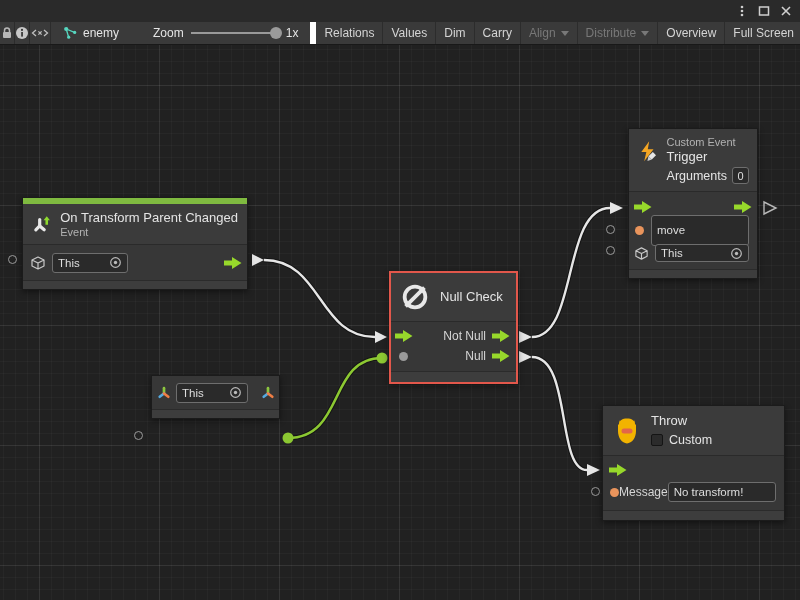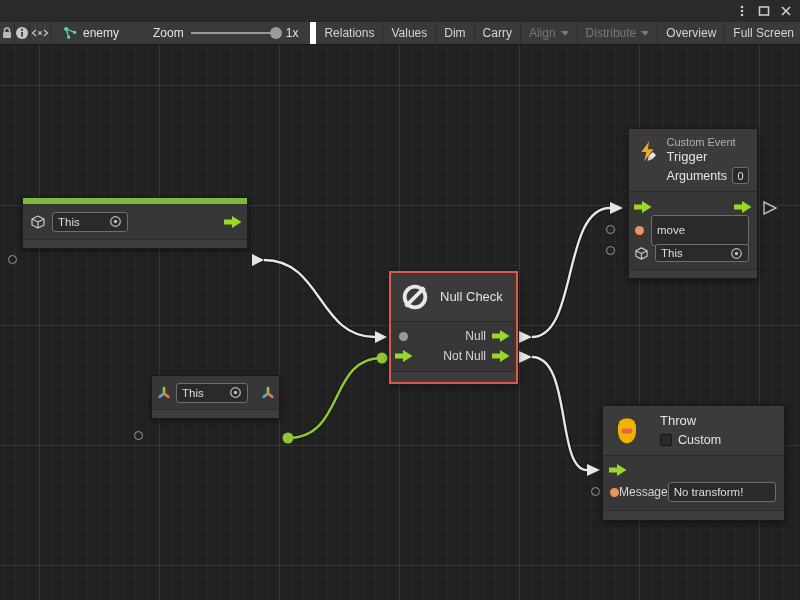--- a/index.html
+++ b/index.html
@@ -182,20 +182,34 @@
     </svg>
 
     <span class="ring" style="left:8px; top:210px;"></span>
     <span class="ring" style="left:134px; top:386px;"></span>
     <span class="ring" style="left:606px; top:180px;"></span>
     <span class="ring" style="left:606px; top:201px;"></span>
     <span class="ring" style="left:591px; top:442px;"></span>
 
     <div class="node" style="left:22px; top:152px; width:226px;">
       <div class="accent-bar"></div>
+      <div class="n-header">
+        <svg width="30" height="30" viewBox="0 0 30 30">
+          <g stroke="#e8e8e8" stroke-width="5" stroke-linecap="round">
+            <line x1="12" y1="16" x2="12" y2="8"></line>
+              <line x1="12" y1="18" x2="6" y2="24"></line>
+              <line x1="12" y1="18" x2="19" y2="24"></line>
+          </g>
+          <path d="M23,3 L28,9 L25,9 L25,16 L21,16 L21,9 L18,9 Z" fill="#8ed92e"></path>
+        </svg>
+        <div>
+          <div class="n-title">On Transform Parent Changed</div>
+          <div class="n-cat">Event</div>
+        </div>
+      </div>
       <div class="n-body" style="height:35px;">
         <div class="p-row" style="height:35px; padding:0 5px 0 7px; gap:6px;">
           <svg width="16" height="16" viewBox="0 0 16 16">
               <path d="M8 2 L14 5 L14 11 L8 14 L2 11 L2 5 Z M2 5 L8 8 L14 5 M8 8 L8 14" fill="none" stroke="#c9c9c9" stroke-width="1.2" stroke-linejoin="round"></path>
             </svg>
           <div class="field" style="width:76px;">
             <span class="fval">This</span>
             <svg width="13" height="13" viewBox="0 0 13 13">
                 <circle cx="6.5" cy="6.5" r="4.8" fill="none" stroke="#bbb" stroke-width="1.2"></circle>
                 <circle cx="6.5" cy="6.5" r="1.7" fill="#bbb"></circle>
@@ -242,34 +256,34 @@
 
     <div class="node selected" style="left:389px; top:226px; width:129px;">
       <div class="n-header" style="padding:8px 8px; gap:9px;">
         <svg width="32" height="32" viewBox="0 0 34 34">
           <circle cx="17" cy="17" r="11" fill="none" stroke="#e8e8e8" stroke-width="4"></circle>
           <line x1="7" y1="27" x2="27" y2="7" stroke="#e8e8e8" stroke-width="4"></line>
         </svg>
         <div class="n-title">Null Check</div>
       </div>
       <div class="n-body" style="padding:4px 0 5px 0;">
+        <div class="p-row" style="height:20px; padding:0 6px 0 4px; gap:6px;">
+          <svg class="parrow" width="18" height="12" viewBox="0 0 18 12">
+              <path d="M0 3.5 h8 V0 l9.5 6 L8 12 V8.5 H0 Z" fill="#97d82b"></path>
+            </svg>
+          <span class="spacer"></span>
+          <span class="plabel">Not Null</span>
+          <svg class="parrow" width="18" height="12" viewBox="0 0 18 12">
+              <path d="M0 3.5 h8 V0 l9.5 6 L8 12 V8.5 H0 Z" fill="#97d82b"></path>
+            </svg>
+        </div>
         <div class="p-row" style="height:20px; padding:0 6px 0 8px; gap:6px;">
           <span class="dot gray"></span>
           <span class="spacer"></span>
           <span class="plabel">Null</span>
-          <svg class="parrow" width="18" height="12" viewBox="0 0 18 12">
-              <path d="M0 3.5 h8 V0 l9.5 6 L8 12 V8.5 H0 Z" fill="#97d82b"></path>
-            </svg>
-        </div>
-        <div class="p-row" style="height:20px; padding:0 6px 0 4px; gap:6px;">
-          <svg class="parrow" width="18" height="12" viewBox="0 0 18 12">
-              <path d="M0 3.5 h8 V0 l9.5 6 L8 12 V8.5 H0 Z" fill="#97d82b"></path>
-            </svg>
-          <span class="spacer"></span>
-          <span class="plabel">Not Null</span>
           <svg class="parrow" width="18" height="12" viewBox="0 0 18 12">
               <path d="M0 3.5 h8 V0 l9.5 6 L8 12 V8.5 H0 Z" fill="#97d82b"></path>
             </svg>
         </div>
       </div>
       <div class="n-footer" style="height:11px"></div>
     </div>
 
     <div class="node" style="left:628px; top:83px; width:130px;">
       <div class="n-header" style="padding:7px 8px; gap:8px; align-items:flex-start;">
@@ -313,21 +327,21 @@
                 <circle cx="6.5" cy="6.5" r="4.8" fill="none" stroke="#bbb" stroke-width="1.2"></circle>
                 <circle cx="6.5" cy="6.5" r="1.7" fill="#bbb"></circle>
               </svg>
           </div>
         </div>
       </div>
       <div class="n-footer"></div>
     </div>
 
     <div class="node" style="left:602px; top:360px; width:183px;">
-      <div class="n-header" style="padding:7px 9px; gap:18px;">
+      <div class="n-header" style="padding:7px 9px; gap:9px;">
         <svg width="30" height="30" viewBox="0 0 30 30">
           <path d="M7 8 C7 4.5 10.5 2.5 15 2.5 C19.5 2.5 23 4.5 23 8 L24 9 L24 15 C24 22 20 27 15 27.5 C10 27 6 22 6 15 L6 9 Z" fill="#f2b300"></path>
           <path d="M7.5 4.5 L11 7 L7.5 9 Z M22.5 4.5 L19 7 L22.5 9 Z" fill="#f2b300"></path>
           <rect x="9.5" y="12.5" width="11" height="5" rx="2.5" fill="#e2654a"></rect>
         </svg>
         <div>
           <div class="n-title">Throw</div>
           <div class="p-row" style="gap:6px; margin-top:3px;">
             <span class="checkbox"></span>
             <span class="n-title" style="font-size:12.5px">Custom</span>

